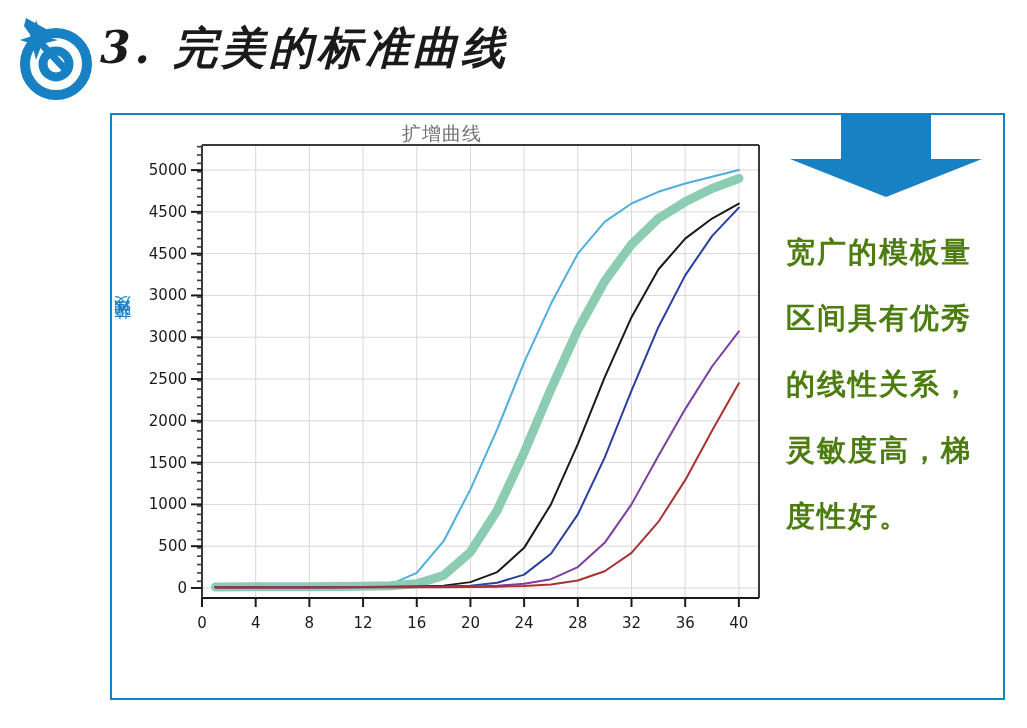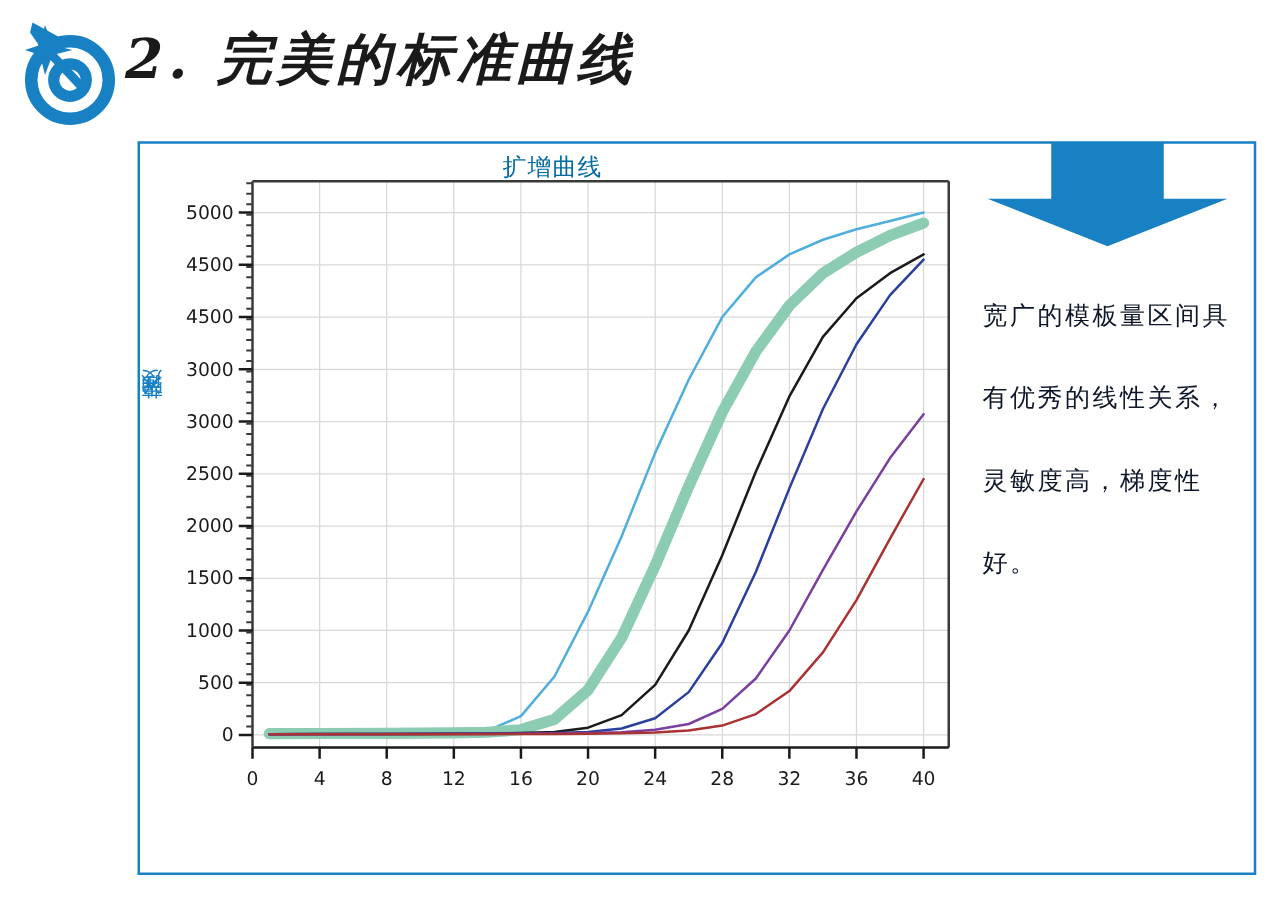--- a/index.html
+++ b/index.html
@@ -63,21 +63,21 @@
     top: 0px;
     width: 660px;
     height: 583px;
   }
   #chart-title {
     position: absolute;
     left: 0;
     top: 6px;
     width: 660px;
     text-align: center;
-    color: #0369a1;
+    color: #737373;
     font-size: 19px;
     font-family: "DejaVu Sans", "Liberation Sans", sans-serif;
     letter-spacing: 1px;
   }
   #y-axis-label {
     position: absolute;
     left: -2px;
     top: 210px;
     width: 28px;
     color: #1881c4;
@@ -120,24 +120,24 @@
     left: 14px;
     top: -1px;
     width: 200px;
     height: 84px;
   }
   #caption-text {
     position: absolute;
     left: 6px;
     top: 104px;
     width: 222px;
-    color: #0f172a;
+    color: #4d7c0f;
     font-family: "DejaVu Serif", "Liberation Serif", serif;
-    font-weight: 400;
-    font-size: 20px;
+    font-weight: 700;
+    font-size: 29px;
     line-height: 66px;
     letter-spacing: 2px;
     text-align: left;
     padding-left: 8px;
     box-sizing: border-box;
   }
 
   .tick-label {
     font-family: "DejaVu Sans", "Liberation Sans", sans-serif;
     font-size: 15px;
@@ -152,21 +152,21 @@
   <div id="target-icon">
     <svg viewBox="0 0 92 88" width="92" height="88">
       <circle cx="48" cy="52" r="31" fill="none" stroke="#1881c4" stroke-width="10"></circle>
       <circle cx="48" cy="52" r="13" fill="none" stroke="#1881c4" stroke-width="9"></circle>
       <path d="M14 14 L20 30 L36 34 L20 38 L14 54 L10 38 L-2 34 L10 30 Z" fill="#1881c4" transform="translate(14,-6)"></path>
       <path d="M26 24 L56 56" stroke="#1881c4" stroke-width="7" stroke-linecap="round"></path>
       <path d="M18 6 L40 18 L28 22 L30 34 L16 14 Z" fill="#1881c4"></path>
     </svg>
   </div>
 
-  <div id="title-text">2. 完美的标准曲线</div>
+  <div id="title-text">3. 完美的标准曲线</div>
 </div>
 
 <div id="content-box">
 
   <div id="chart-panel">
 
     <div id="chart-title">扩增曲线</div>
 
     <div id="y-axis-label">荧光强度</div>
 

